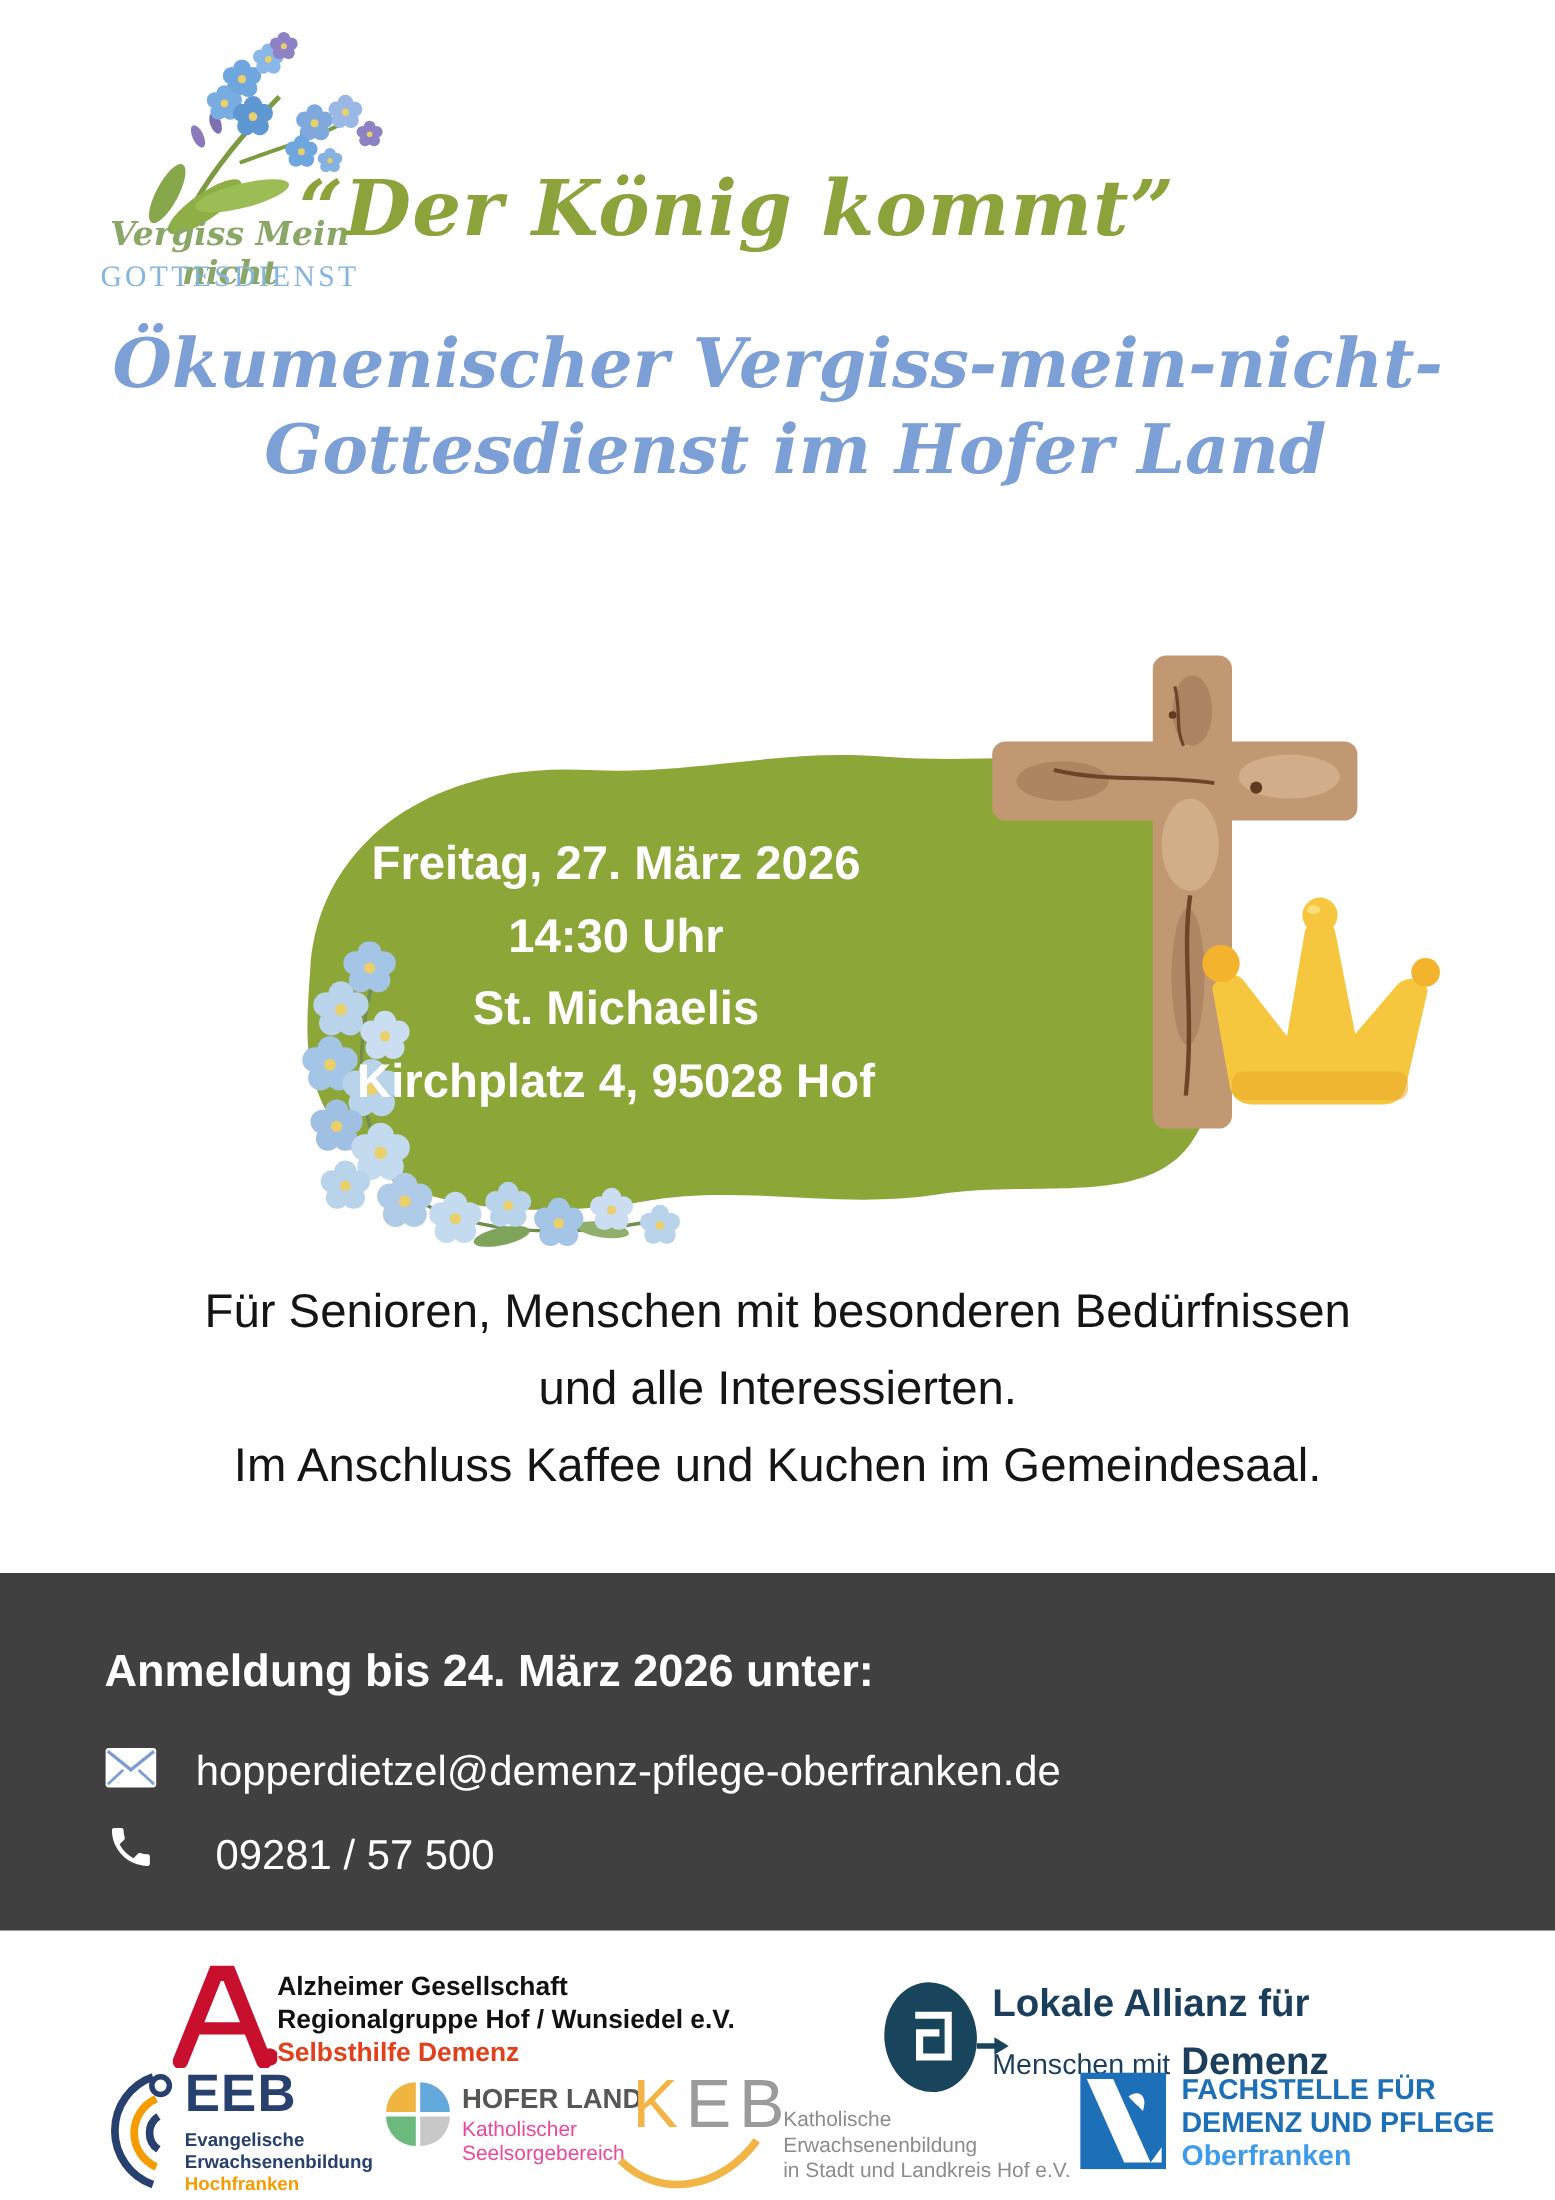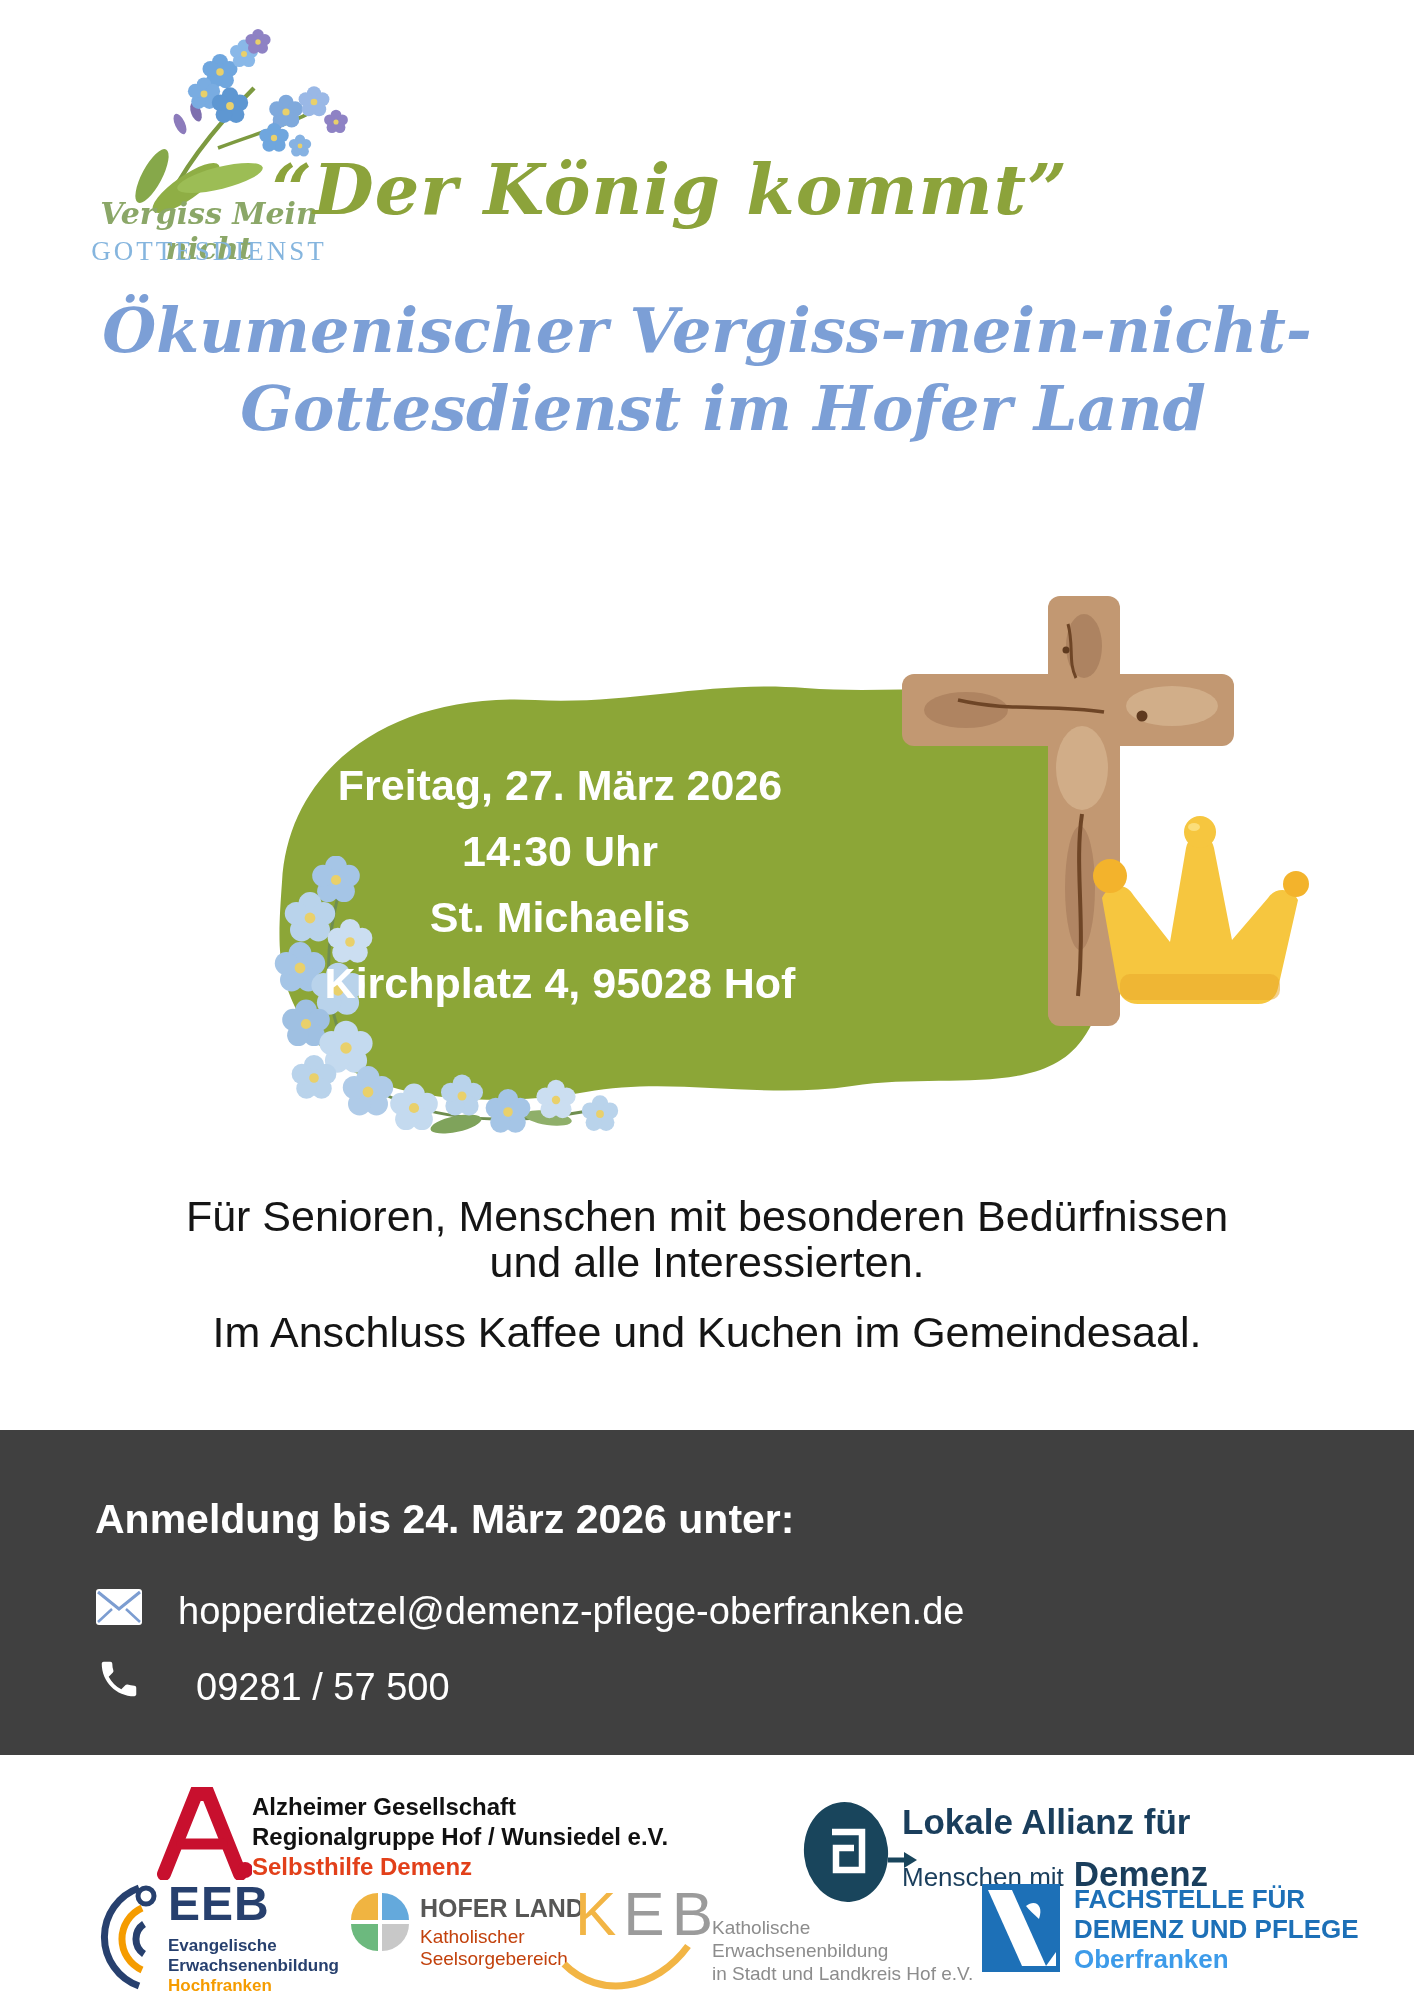--- a/index.html
+++ b/index.html
@@ -17,40 +17,40 @@
   .title{left:40px;top:148px;width:1260px;text-align:center;font-size:70px;color:#8CA33B;letter-spacing:1px;}
   .sub1{left:0;top:266px;width:1414px;text-align:center;font-size:62px;color:#7C9FD6;margin-top:28px;}
   .sub2{left:0;top:372px;width:1414px;text-align:center;font-size:62px;color:#7C9FD6;padding-left:16px;}
 
   
   .event-text{left:255px;top:752px;width:610px;text-align:center;color:#ffffff;
               font-weight:bold;font-size:43px;line-height:66px;}
 
   
   .aud{left:0;width:1414px;text-align:center;font-size:43px;color:#151515;}
-  .aud1{top:1192px;text-align:center;} .aud2{top:1238px;} .aud3{top:1308px;}
+  .aud1{top:1168px;text-align:center;} .aud2{top:1238px;} .aud3{top:1308px;}
 
   
   .band{left:0;top:1430px;width:1414px;height:325px;background:#404040;}
   .band-heading{left:95px;top:66px;font-size:41px;font-weight:bold;color:#ffffff;}
   .band-email-text{left:178px;top:160px;font-size:38px;color:#ffffff;}
   .band-phone-text{left:196px;top:236px;font-size:38px;color:#ffffff;}
 
   
   .alz-text{left:252px;top:1792px;font-size:24px;line-height:30px;font-weight:bold;color:#111111;}
   .alz-red{color:#E2401A;}
   .allianz-l1{left:902px;top:1802px;font-size:35px;font-weight:bold;color:#1A3E5C;}
   .allianz-l2{left:902px;top:1854px;color:#1A3E5C;}
   .allianz-l2 .pre{font-size:26px;margin-right:10px;}
   .allianz-l2 .big{font-size:35px;font-weight:bold;}
   .eeb-abbr{left:168px;top:1876px;font-size:48px;font-weight:bold;color:#27406E;letter-spacing:1px;}
   .eeb-lines{left:168px;top:1936px;font-size:17px;line-height:20px;font-weight:bold;color:#27406E;}
   .eeb-orange{color:#F59C00;}
   .hl-title{left:420px;top:1894px;font-size:25px;font-weight:bold;color:#575756;}
-  .hl-lines{left:420px;top:1926px;font-size:19px;line-height:22px;color:#c2410c;}
+  .hl-lines{left:420px;top:1926px;font-size:19px;line-height:22px;color:#ec4899;}
   .keb-letters{left:575px;top:1878px;font-size:62px;letter-spacing:7px;color:#9B9B9B;}
   .keb-k{color:#F2B545;}
   .keb-lines{left:712px;top:1916px;font-size:19px;line-height:23px;color:#8C8C8C;}
   .fach-text{left:1074px;top:1884px;font-size:26px;line-height:30px;font-weight:bold;color:#1D70B7;}
   .fach-light{color:#3D9BE9;}
 </style>
 </head>
 <body>
 
 <div class="page">

